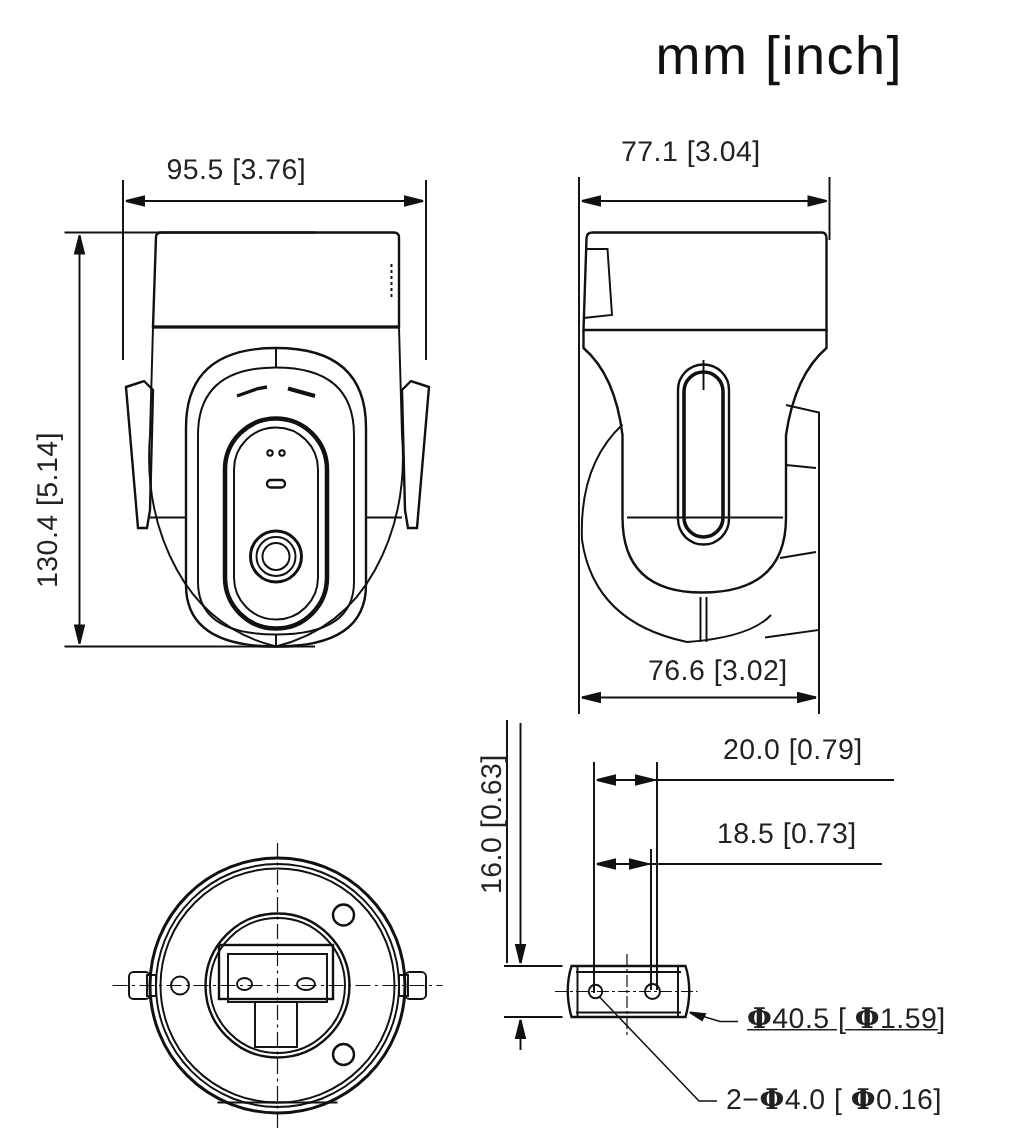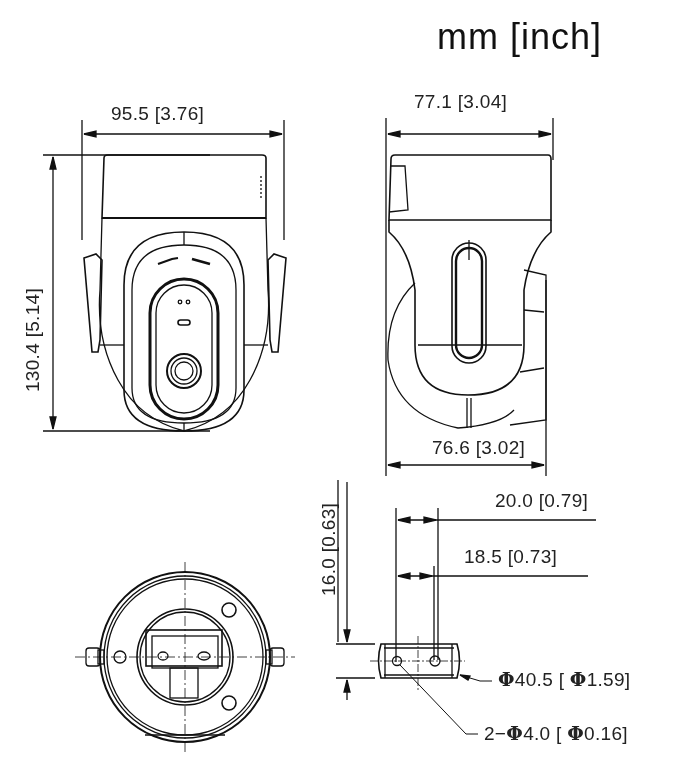--- a/index.html
+++ b/index.html
@@ -152,24 +152,24 @@
       <line x1="185" y1="562" x2="185" y2="752" stroke-dasharray="10 3 2 3" stroke-width="0.8"></line>
     </g>
   </g>
 </svg>
 
 <div class="lbl" style="left:111px;top:103px;">95.5 [3.76]</div>
 <div class="lbl vert" style="left:22px;top:392px;">130.4 [5.14]</div>
 <div class="lbl" style="left:414px;top:91px;">77.1 [3.04]</div>
 <div class="lbl" style="left:408px;top:437px;margin-left:24px;">76.6 [3.02]</div>
 <div class="lbl vert" style="left:318px;top:596px;">16.0 [0.63]</div>
-<div class="lbl" style="left:482px;top:490px;margin-left:13px;">20.0 [0.79]</div>
-<div class="lbl" style="left:464px;top:546px;">18.5 [0.73]</div>
+<div class="lbl" style="left:482px;top:490px;">20.0 [0.79]</div>
+<div class="lbl" style="left:478px;top:546px;">18.5 [0.73]</div>
 
-<div class="lbl" style="left:498px;top:668px;">
+<div class="lbl" style="left:498px;top:668px;text-decoration:underline;">
   <span class="phi">Φ</span><span>40.5</span>
   [ <span class="phi">Φ</span><span>1.59</span>]
 </div>
 
 <div class="lbl" style="left:484px;top:722px;">
   <span>2−</span><span class="phi">Φ</span><span>4.0</span>
   [ <span class="phi">Φ</span><span>0.16</span>]
 </div>
 
 </body></html>

